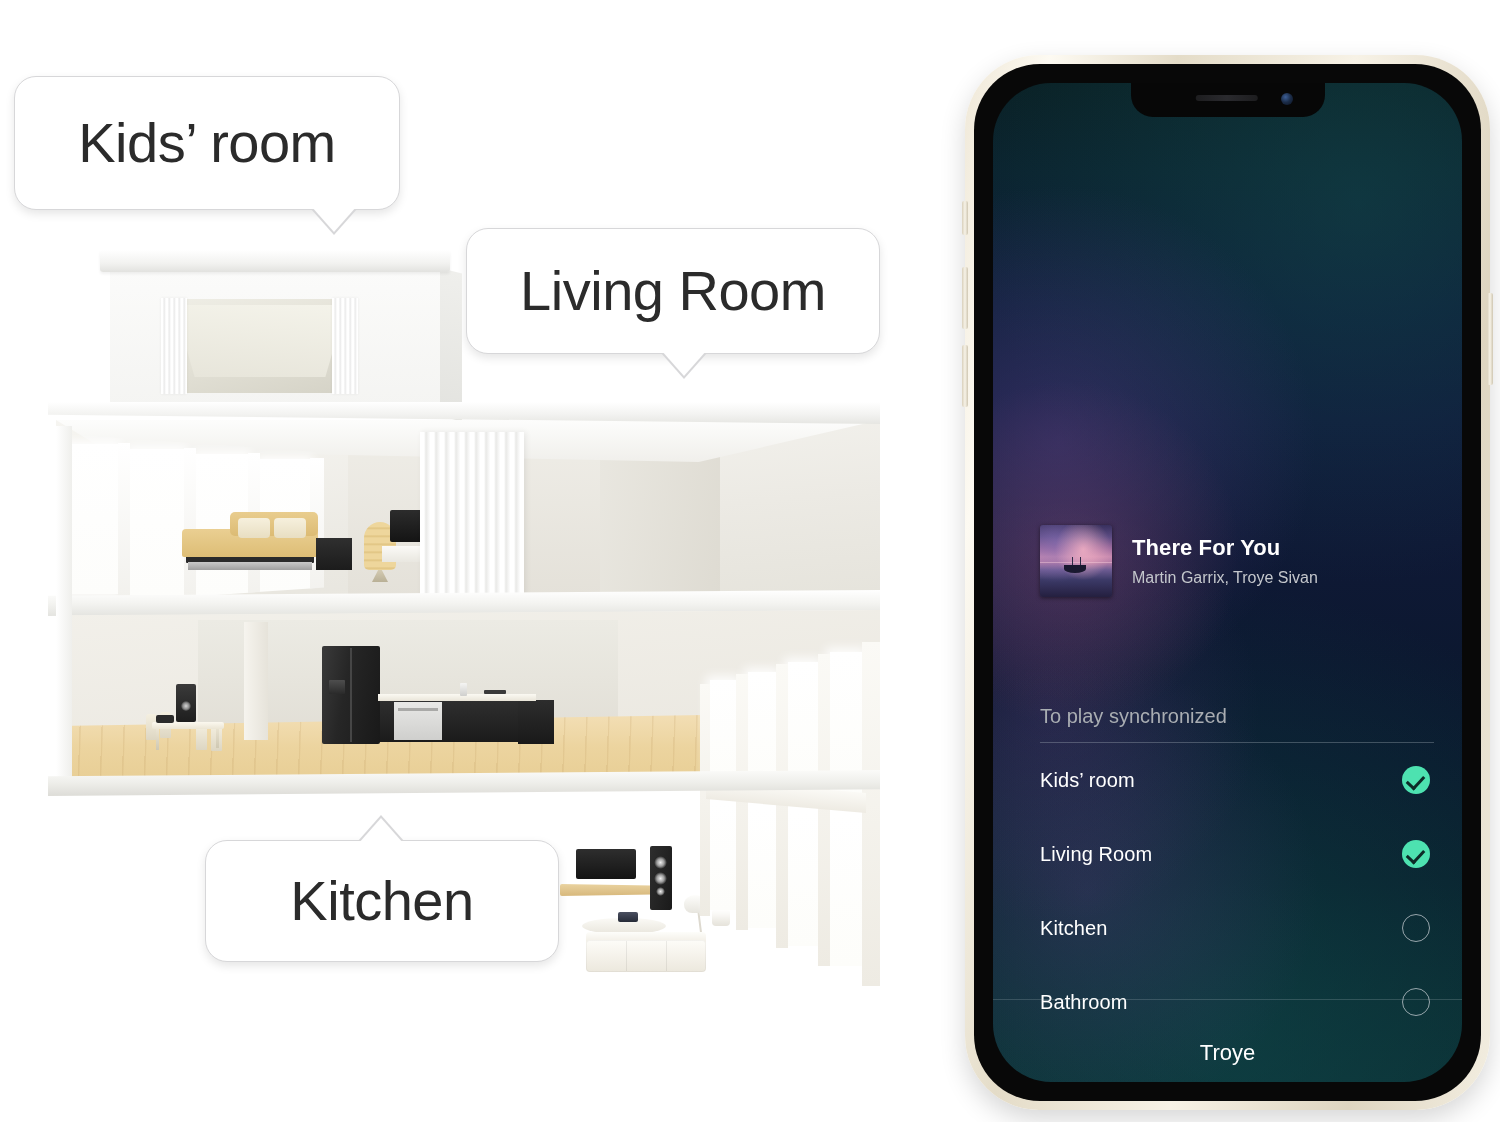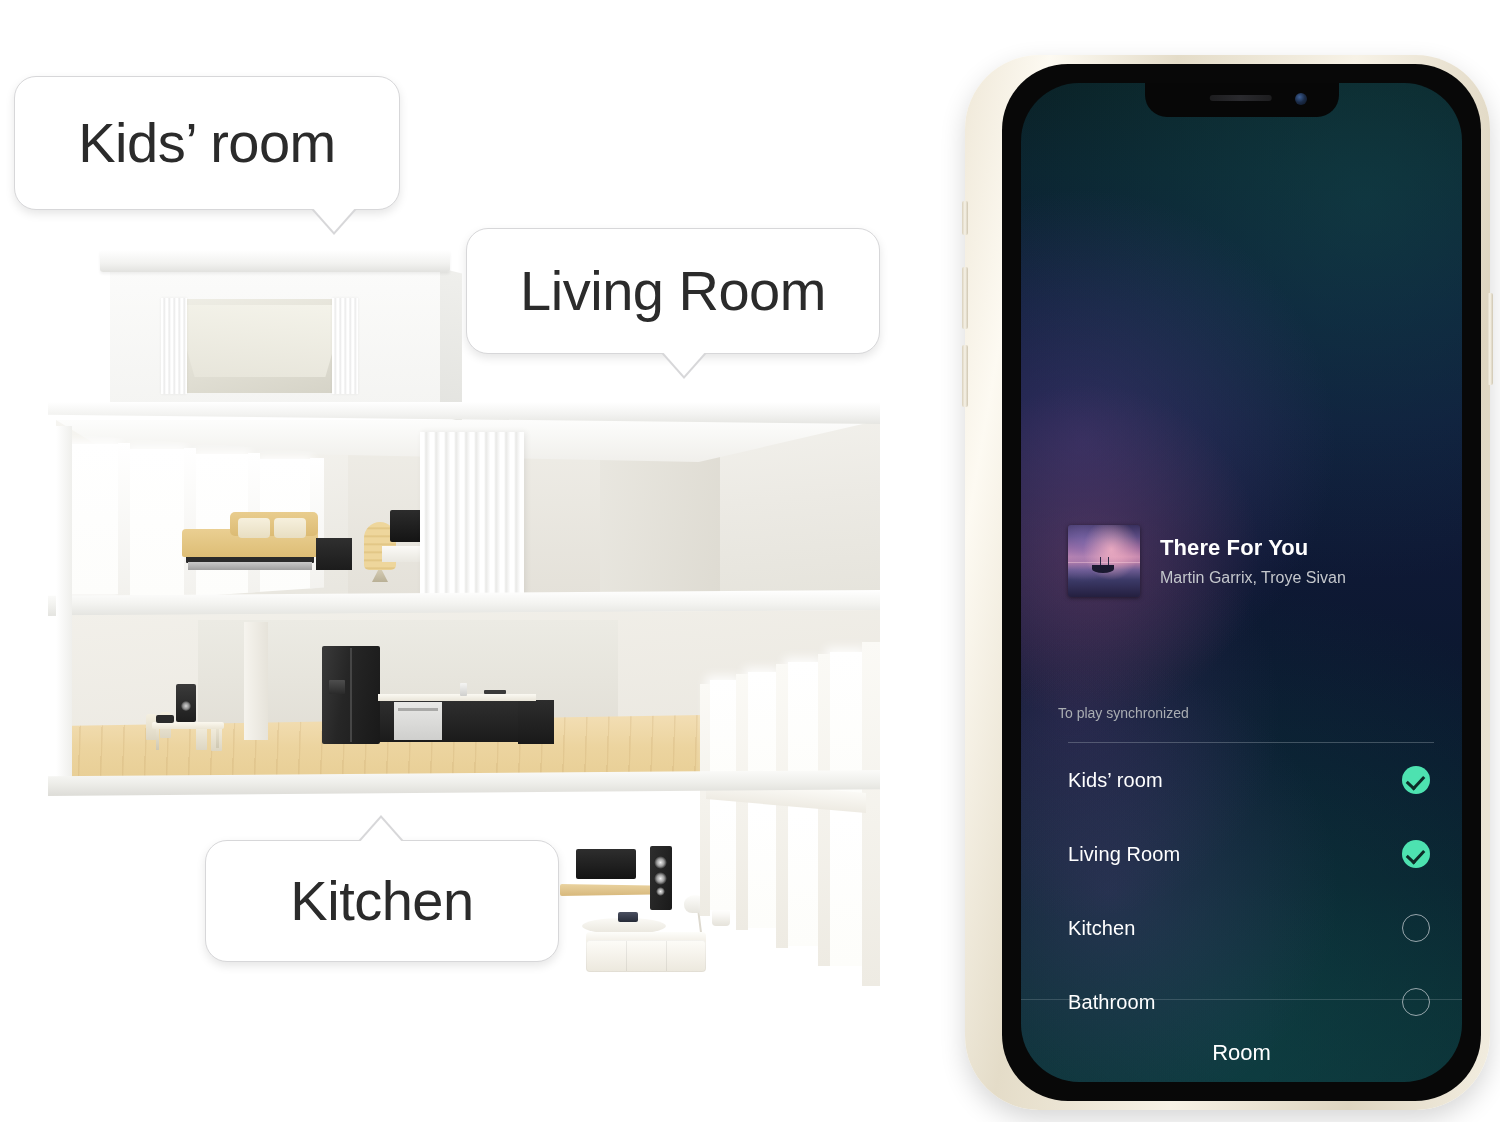--- a/index.html
+++ b/index.html
@@ -444,21 +444,20 @@
     inset: 0;
     border-radius: 74px;
     background: linear-gradient(100deg,#efe8d8 0%,#fdfaf2 12%,#e4dcc8 30%,#f7f2e6 55%,#ded5c0 80%,#f3eee1 100%);
     box-shadow: 0 10px 26px rgba(0,0,0,0.16);
   }
   #phone-bezel {
     position: absolute;
     left: 9px; top: 9px; right: 9px; bottom: 9px;
     border-radius: 66px;
     background: #080808;
-    margin-left: 28px;
   }
   #phone-screen {
     position: absolute;
     left: 19px; top: 19px; right: 19px; bottom: 19px;
     border-radius: 58px;
     overflow: hidden;
     background:
       radial-gradient(circle at 14% 36%, rgba(92,70,140,0.42) 0%, rgba(92,70,140,0) 34%),
       radial-gradient(circle at 16% 47%, rgba(164,78,110,0.34) 0%, rgba(164,78,110,0) 26%),
       radial-gradient(circle at 12% 63%, rgba(120,70,150,0.22) 0%, rgba(120,70,150,0) 28%),
@@ -577,24 +576,24 @@
     color: #c4c7cc;
     font-size: 16px;
     font-weight: 400;
     margin-top: 7px;
     white-space: nowrap;
   }
 
   
   #sync-header {
     position: absolute;
-    left: 37px;
+    left: 47px;
     top: 622px;
     color: #a9adb2;
-    font-size: 14px;
+    font-size: 20px;
     font-weight: 400;
     z-index: 4;
   }
   #sync-divider {
     position: absolute;
     left: 47px;
     right: 28px;
     top: 659px;
     height: 1px;
     background: rgba(190,200,205,0.30);
@@ -842,17 +841,17 @@
           <span class="room-name">Kitchen</span>
           <span class="room-toggle off"></span>
         </div>
         <div class="room-row">
           <span class="room-name">Bathroom</span>
           <span class="room-toggle off"></span>
         </div>
       </div>
 
       <div id="done-divider"></div>
-      <div id="done-button">Room</div>
+      <div id="done-button">Troye</div>
 
     </div>
   </div>
 </div>
 
 </body></html>

